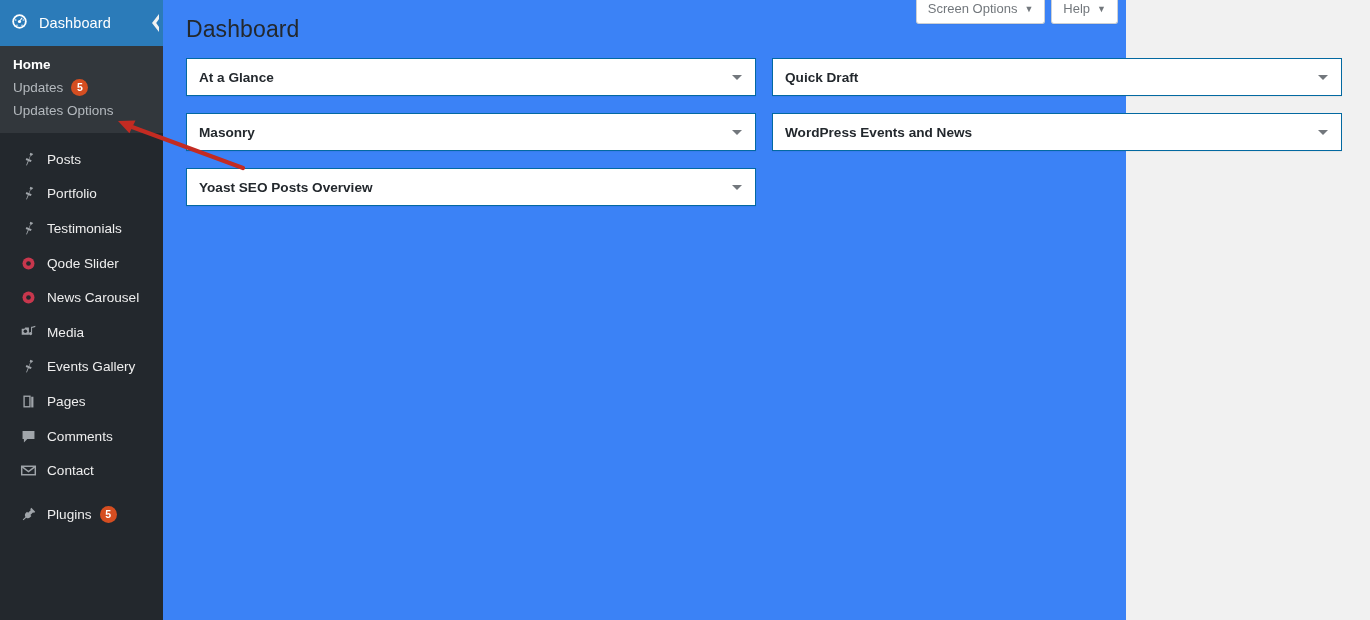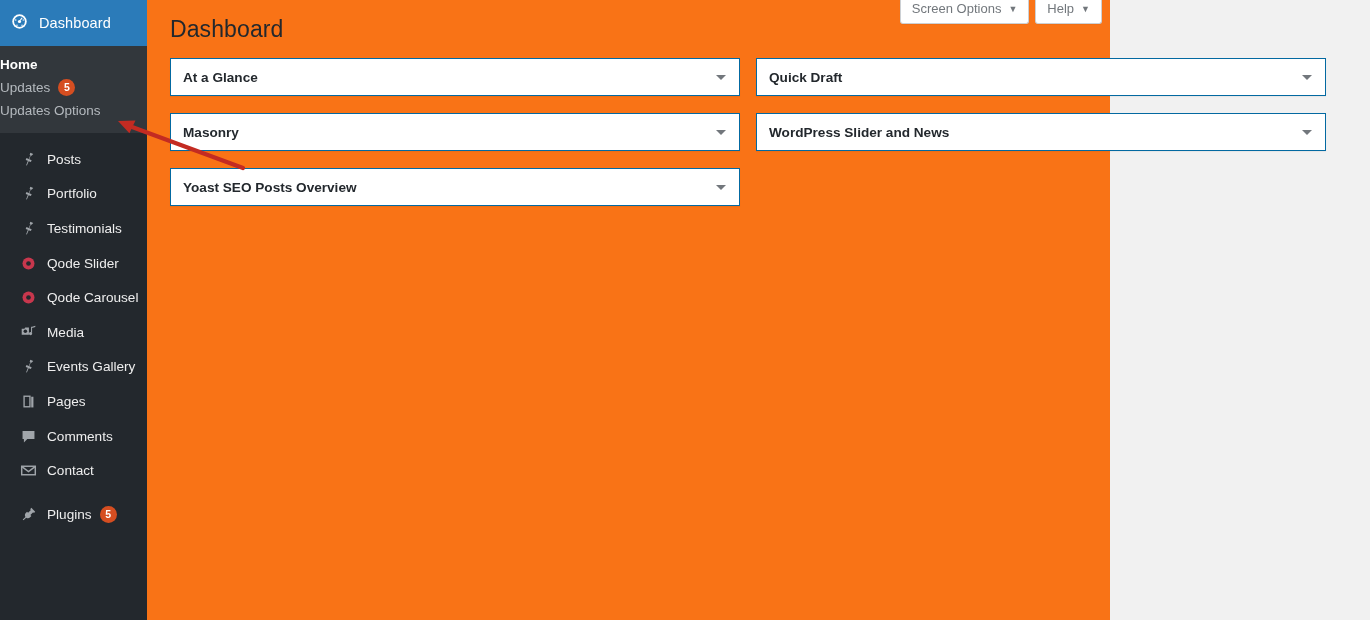--- a/index.html
+++ b/index.html
@@ -30,21 +30,21 @@
   .collapse-chevron {
     position:absolute; right:0; top:0;
     width:18px; height:46px;
     display:flex; align-items:center; justify-content:center;
   }
   .collapse-chevron svg { display:block; }
 
   .submenu { background:#32373c; padding:7px 0 11px 0; }
   .sub-item {
     display:flex; align-items:center;
-    height:23px; 
+    height:23px; padding-left:13px;
     font-size:13.5px; color:#b4b9be;
   }
   .sub-item.current { color:#fff; font-weight:bold; }
   .sub-badge {
     display:inline-flex; align-items:center; justify-content:center;
     min-width:17px; height:17px; padding:0 4px;
     margin-left:8px;
     border-radius:10px;
     background:#d54e21; color:#fff;
     font-size:10.5px; font-weight:bold; line-height:1;
@@ -66,23 +66,23 @@
   .nav-badge {
     display:inline-flex; align-items:center; justify-content:center;
     min-width:17px; height:17px; padding:0 4px;
     margin-left:8px; border-radius:10px;
     background:#d54e21; color:#fff;
     font-size:10.5px; font-weight:bold; line-height:1;
   }
 
   
   #content {
-    position:absolute; left:147px; top:0;
+    position:absolute; left:163px; top:0;
     width:963px; height:620px;
-    background:#f97316;
+    background:#3b82f6;
   }
 
   .topbtns {
     position:absolute; top:-6px; right:8px;
     display:flex; gap:6px;
   }
   .topbtn {
     background:#fff;
     border:1px solid #ccd0d4;
     border-top:none;
@@ -218,21 +218,21 @@
       <span class="n-label">Qode Slider</span>
     </div>
 
     <div class="nav-item">
       <span class="ico">
         <svg width="15" height="15" viewBox="0 0 20 20">
             <circle cx="10" cy="10" r="8" fill="#c8374d"></circle>
             <circle cx="10" cy="10" r="3.1" fill="#23282d"></circle>
           </svg>
       </span>
-      <span class="n-label">Qode Carousel</span>
+      <span class="n-label">News Carousel</span>
     </div>
 
     <div class="nav-item">
       <span class="ico">
         <svg width="17" height="17" viewBox="0 0 20 20">
           <path d="M2 5.5h3.2l1-1.4h4.3v8.4H2z" fill="#a0a5aa"></path>
           <circle cx="6.3" cy="8.6" r="2.1" fill="#23282d"></circle>
           <path d="M13 3.2h1.2v7.2h-1.2z" fill="#a0a5aa"></path>
           <path d="M14.2 3.2 18 2.2v1.4l-3.8 1z" fill="#a0a5aa"></path>
           <circle cx="12.4" cy="11.3" r="1.9" fill="#a0a5aa"></circle>
@@ -350,21 +350,21 @@
           <div class="panel-head">
             <span class="panel-title">Quick Draft</span>
             <span class="panel-toggle">
                 <span class="tri"></span>
               </span>
           </div>
         </div>
 
         <div class="panel">
           <div class="panel-head">
-            <span class="panel-title">WordPress Slider and News</span>
+            <span class="panel-title">WordPress Events and News</span>
             <span class="panel-toggle">
                 <span class="tri"></span>
               </span>
           </div>
         </div>
 
       </div>
 
     </div>
   </div>

